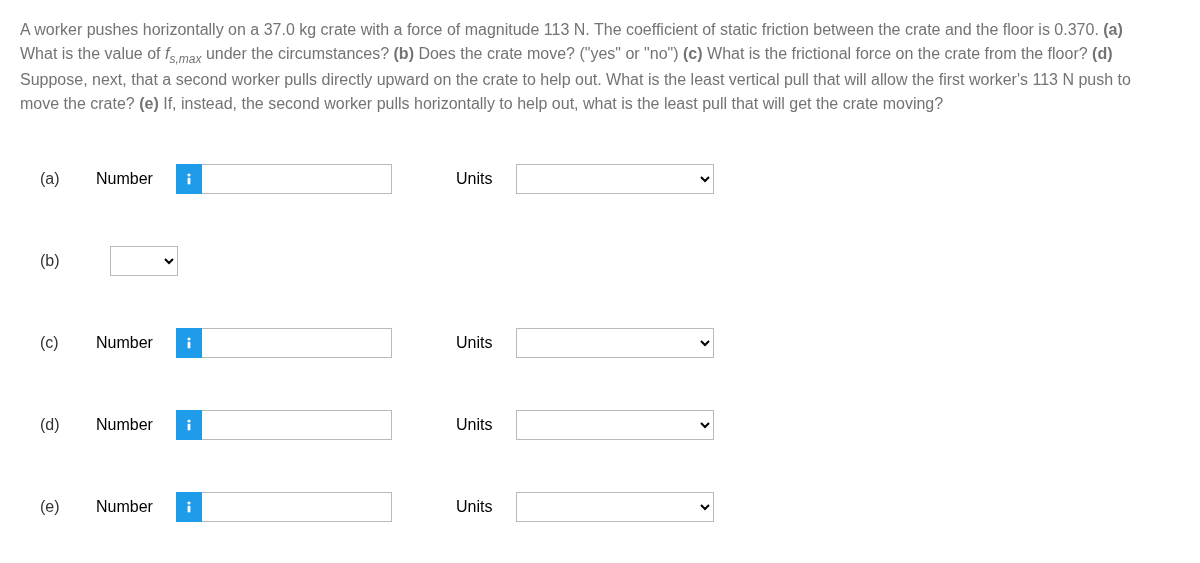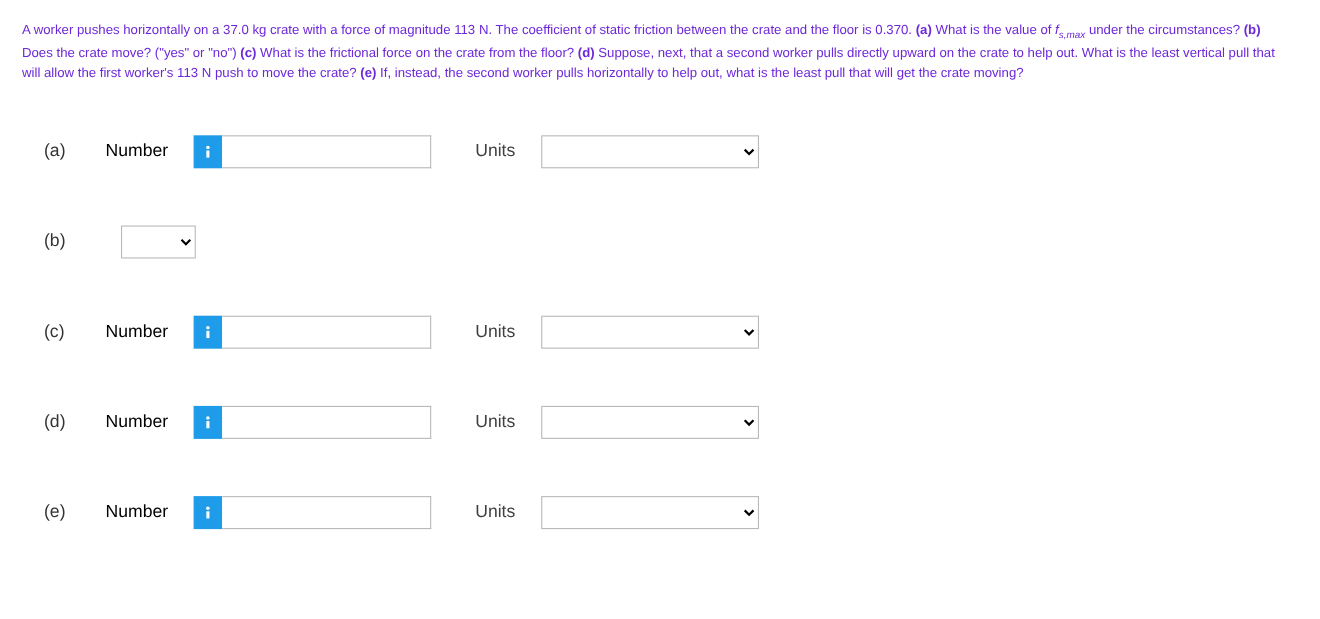--- a/index.html
+++ b/index.html
@@ -8,23 +8,23 @@
     padding: 0;
     font-family: "Helvetica Neue", Helvetica, Arial, sans-serif;
     background: #ffffff;
     color: #333;
     width: 1200px;
   }
   .container {
     padding: 18px 20px 20px 20px;
   }
   .question-text {
-    font-size: 12px;
+    font-size: 16px;
     line-height: 1.5;
-    color: #6d28d9;
+    color: #737373;
     margin-bottom: 48px;
     max-width: 1140px;
   }
   .question-text .bold { font-weight: 700; }
   .question-text .ital { font-style: italic; }
   sub { font-style: italic; font-size: 0.75em; }
   .rows {
     display: flex;
     flex-direction: column;
     gap: 52px;
@@ -58,22 +58,22 @@
     width: 190px;
     height: 30px;
     border: 1px solid #b9b9b9;
     border-left: none;
     padding: 0 6px;
     font-size: 14px;
     outline: none;
   }
   .units-label {
     font-size: 16px;
-    color: #404040;
-    margin-left: 40px;
+    color: #000000;
+    margin-left: 64px;
     width: 60px;
   }
   .units-select {
     width: 198px;
     height: 30px;
     border: 1px solid #b9b9b9;
     background: #fff;
     font-size: 14px;
     padding: 0 6px;
   }

